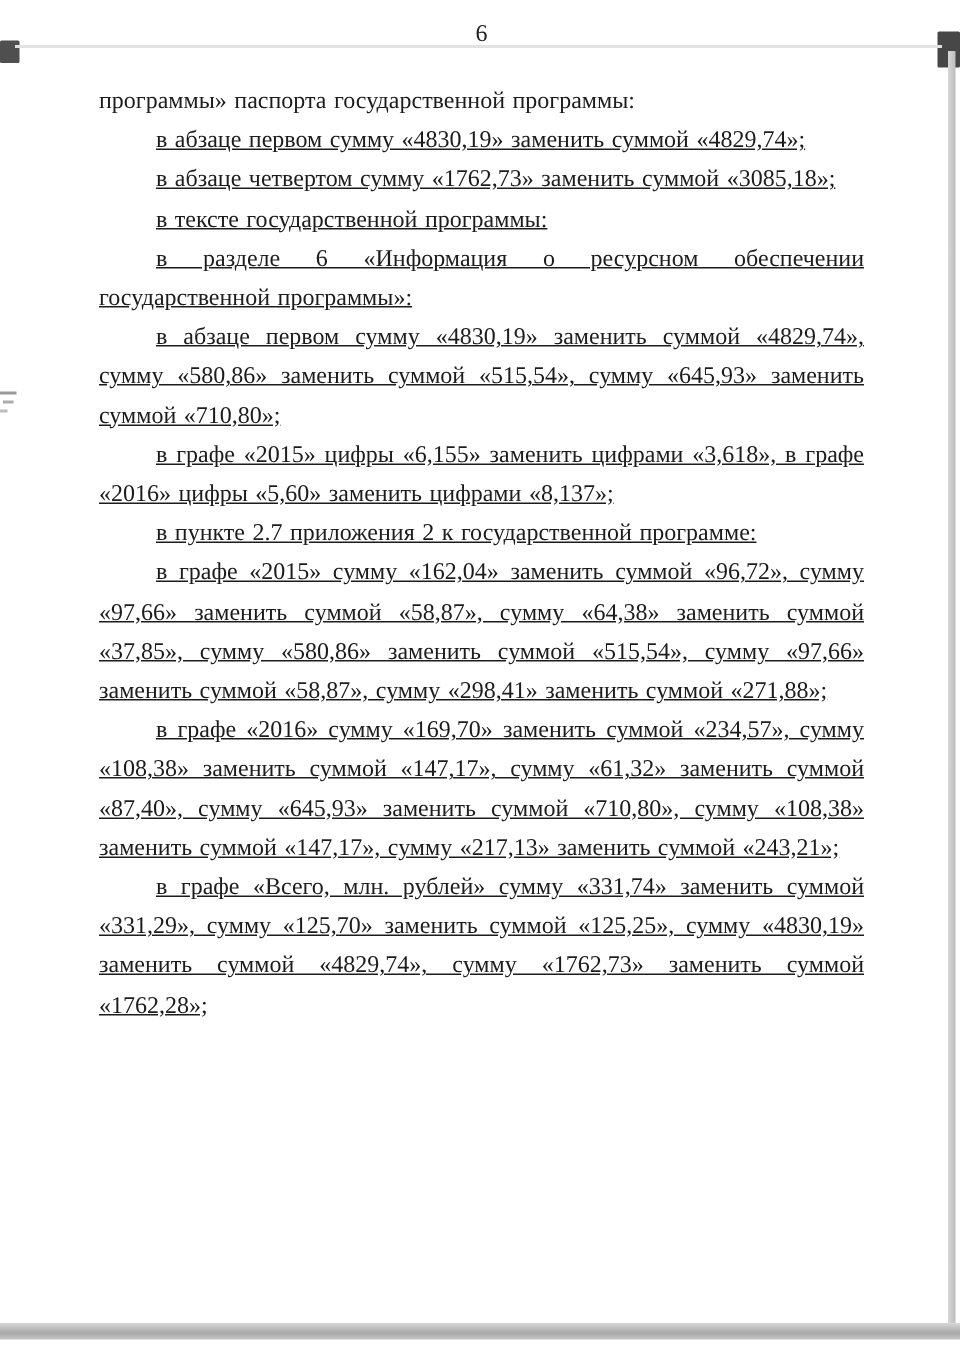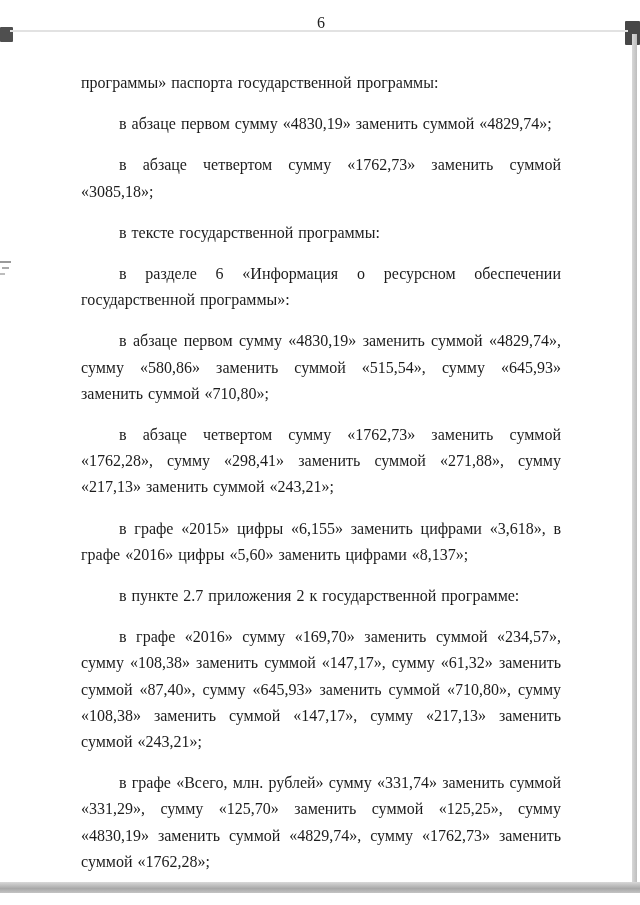--- a/index.html
+++ b/index.html
@@ -40,27 +40,27 @@
     color: #222;
   }
 
   .body-text {
     position: absolute;
     top: 55px;
     left: 66px;
     width: 510px;
   }
   .body-text p {
-    margin: 15px;
+    margin: 0;
     font-size: 16px;
     line-height: 26.2px;
     text-align: justify;
     word-spacing: 1px;
   }
-  .body-text p.indent { text-indent: 38px; }
+  .body-text p.indent { text-indent: 38px; text-decoration: underline; }
   .body-text p.spread-last { text-align-last: justify; }
 </style>
 </head>
 <body>
 
 <div class="page">
   <div class="artifact corner-left"></div>
   <div class="artifact corner-right"></div>
   <div class="artifact edge-top"></div>
   <div class="artifact edge-right"></div>
@@ -71,19 +71,19 @@
 
   <div class="page-number">6</div>
 
   <div class="body-text">
       <p class="">программы» паспорта государственной программы:</p>
       <p class="indent">в абзаце первом сумму «4830,19» заменить суммой «4829,74»;</p>
       <p class="indent">в абзаце четвертом сумму «1762,73» заменить суммой «3085,18»;</p>
       <p class="indent">в тексте государственной программы:</p>
       <p class="indent">в разделе 6 «Информация о ресурсном обеспечении государственной программы»:</p>
       <p class="indent">в абзаце первом сумму «4830,19» заменить суммой «4829,74», сумму «580,86» заменить суммой «515,54», сумму «645,93» заменить суммой «710,80»;</p>
-      <p class="indent">в абзаце четвертом сумму «1762,73» заменить суммой «1762,28», сумму «298,41» заменить суммой «271,88», сумму «217,13» заменить суммой «243,21»;</p>
       <p class="indent">в графе «2015» цифры «6,155» заменить цифрами «3,618», в графе «2016» цифры «5,60» заменить цифрами «8,137»;</p>
       <p class="indent">в пункте 2.7 приложения 2 к государственной программе:</p>
+      <p class="indent">в графе «2015» сумму «162,04» заменить суммой «96,72», сумму «97,66» заменить суммой «58,87», сумму «64,38» заменить суммой «37,85», сумму «580,86» заменить суммой «515,54», сумму «97,66» заменить суммой «58,87», сумму «298,41» заменить суммой «271,88»;</p>
       <p class="indent">в графе «2016» сумму «169,70» заменить суммой «234,57», сумму «108,38» заменить суммой «147,17», сумму «61,32» заменить суммой «87,40», сумму «645,93» заменить суммой «710,80», сумму «108,38» заменить суммой «147,17», сумму «217,13» заменить суммой «243,21»;</p>
       <p class="indent">в графе «Всего, млн. рублей» сумму «331,74» заменить суммой «331,29», сумму «125,70» заменить суммой «125,25», сумму «4830,19» заменить суммой «4829,74», сумму «1762,73» заменить суммой «1762,28»;</p>
     </div>
 </div>
 
 </body></html>

